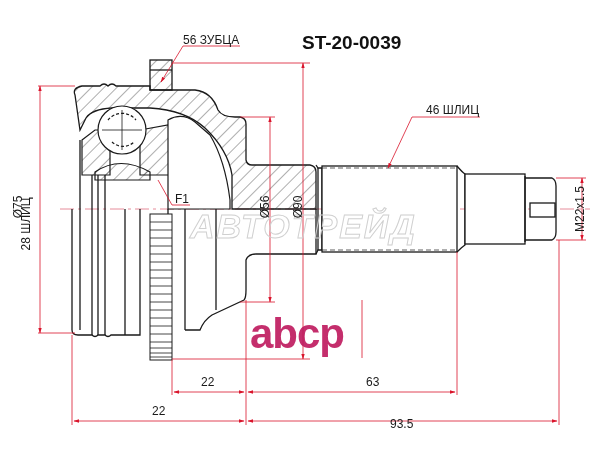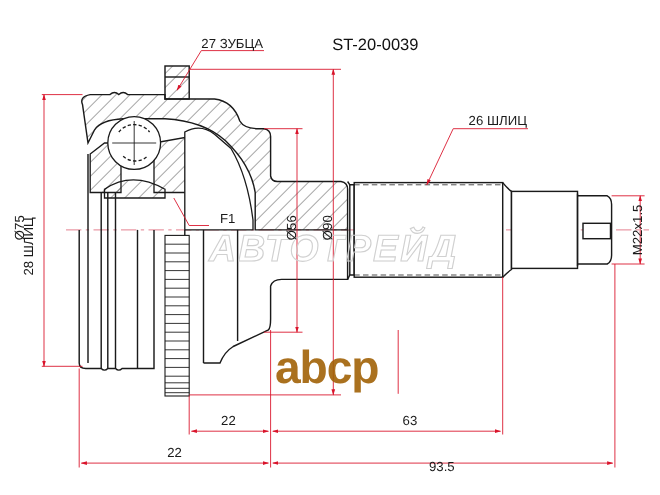--- a/index.html
+++ b/index.html
@@ -1,21 +1,21 @@
 <!DOCTYPE html>
 <html><head>
 <meta charset="utf-8">
 <style>
   html, body { margin:0; padding:0; background:#ffffff; }
   body { width:600px; height:450px; overflow:hidden; position:relative; font-family:"Liberation Sans", sans-serif; }
   #stage { position:absolute; left:0; top:0; width:600px; height:450px; }
   .lbl { position:absolute; color:#1a1a1a; font-size:12px; white-space:nowrap; line-height:1; }
-  .title { position:absolute; font-weight:normal; font-size:15px; color:#111; white-space:nowrap; }
+  .title { position:absolute; font-weight:bold; font-size:19px; color:#111; white-space:nowrap; }
   .vert { transform:rotate(-90deg); transform-origin:center center; }
-  .wm-abcp { position:absolute; font-size:42px; font-weight:bold; color:#a16207; letter-spacing:-1px; opacity:0.9; }
+  .wm-abcp { position:absolute; font-size:42px; font-weight:bold; color:#be185d; letter-spacing:-1px; opacity:0.9; }
   .wm-avto { position:absolute; font-size:34px; font-style:italic; font-weight:bold; color:transparent; -webkit-text-stroke:1px #d0d0d0; letter-spacing:2px; }
 </style>
 </head>
 <body>
 
 <div id="stage">
   <svg width="600" height="450" viewBox="0 0 600 450" xmlns="http://www.w3.org/2000/svg">
     <defs>
       <pattern id="hatch" patternUnits="userSpaceOnUse" width="9" height="9" patternTransform="rotate(45)">
         <line x1="0" y1="0" x2="0" y2="9" stroke="#333" stroke-width="0.8"></line>
@@ -143,23 +143,23 @@
   </svg>
 
   
   <div class="wm-avto" style="left:190px;top:207px;">АВТОТРЕЙД</div>
   <div class="wm-abcp" style="left:250px;top:310px;">abcp</div>
 
   
   <div class="title" style="left:302px;top:32px;">ST-20-0039</div>
 
   
-  <div class="lbl" style="left:183px;top:34px;">27 ЗУБЦА</div>
-  <div class="lbl" style="left:426px;top:104px;">26 ШЛИЦ</div>
-  <div class="lbl" style="left:175px;top:193px;margin-left:25px;">F1</div>
+  <div class="lbl" style="left:183px;top:34px;">56 ЗУБЦА</div>
+  <div class="lbl" style="left:426px;top:104px;">46 ШЛИЦ</div>
+  <div class="lbl" style="left:175px;top:193px;">F1</div>
 
   <div class="lbl vert" style="left:-2px;top:201px;width:40px;text-align:center;">Ø75</div>
   <div class="lbl vert" style="left:-9px;top:218px;width:70px;text-align:center;">28 ШЛИЦ</div>
   <div class="lbl vert" style="left:250px;top:201px;width:30px;text-align:center;">Ø56</div>
   <div class="lbl vert" style="left:283px;top:201px;width:30px;text-align:center;">Ø90</div>
   <div class="lbl vert" style="left:550px;top:203px;width:60px;text-align:center;">M22x1.5</div>
 
   
   <div class="lbl" style="left:201px;top:376px;text-align:center;">22</div>
   <div class="lbl" style="left:345px;top:376px;padding-left:21px;">63</div>

